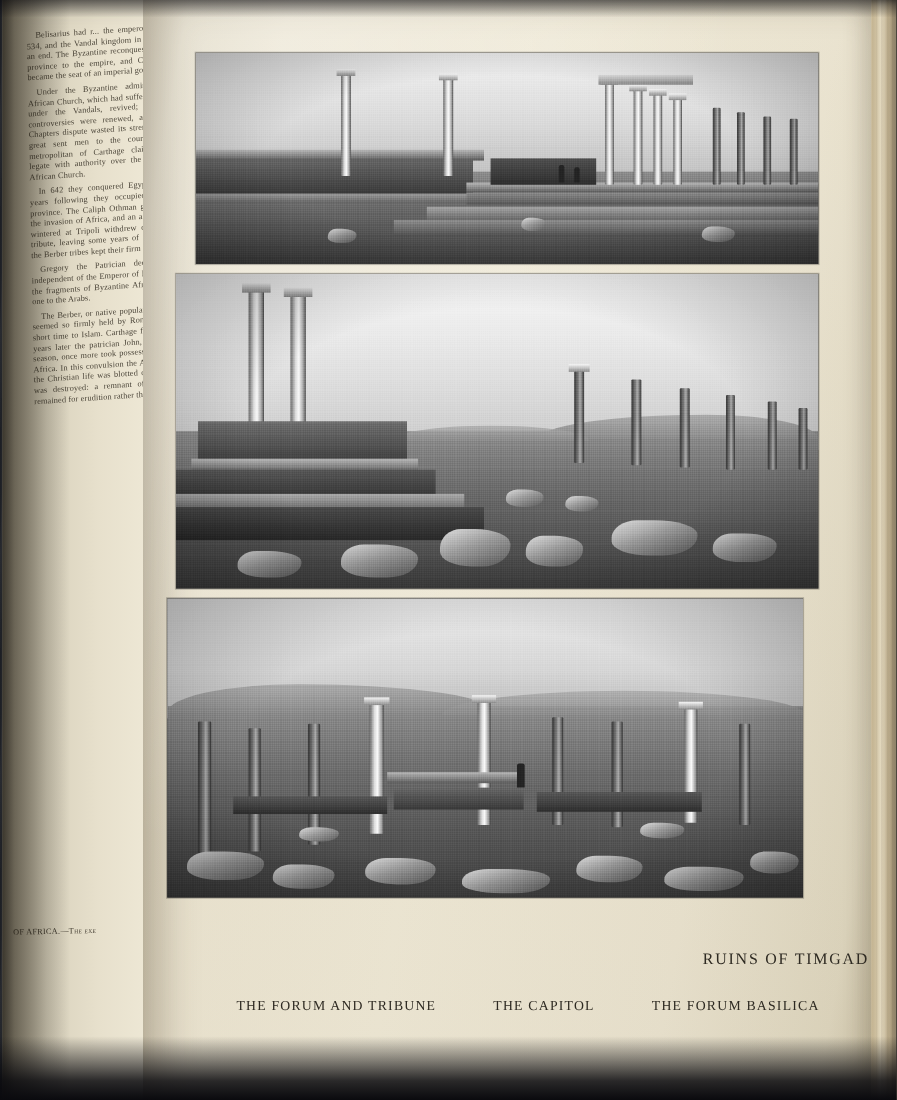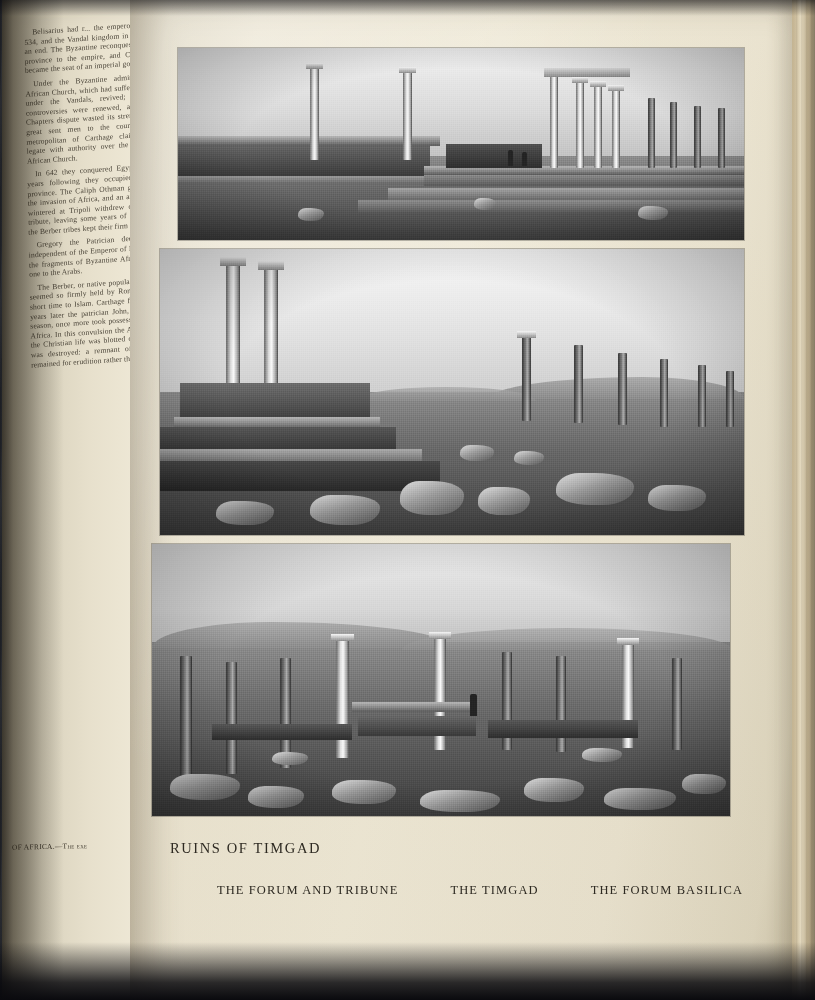--- a/index.html
+++ b/index.html
@@ -211,23 +211,23 @@
   .figure {
     position: absolute;
     background: #2b2b28;
     border-radius: 2px 2px 0 0;
   }
 
   
   .caption-wrap {
     position: absolute;
     left: 40px;
-    top: 840px;
+    top: 864px;
     width: 620px;
-    text-align: left;
+    text-align: right;
     color: #2e2a22;
   }
   .caption-title {
     font-variant: small-caps;
     letter-spacing: 1.6px;
     font-size: 14.5px;
     margin-bottom: 26px;
   }
   .caption-row {
     display: flex;
@@ -406,21 +406,21 @@
         <div class="grain"></div>
         <div class="vig"></div>
       </div>
 
     </div>
 
     <div class="caption-wrap">
       <div class="caption-title">RUINS OF TIMGAD</div>
       <div class="caption-row">
         <span>THE FORUM AND TRIBUNE</span>
-        <span>THE TIMGAD</span>
+        <span>THE CAPITOL</span>
         <span>THE FORUM BASILICA</span>
       </div>
     </div>
   </div>
 
   <div class="top-shadow"></div>
   <div class="bottom-shadow"></div>
 </div>
 
 </body></html>

